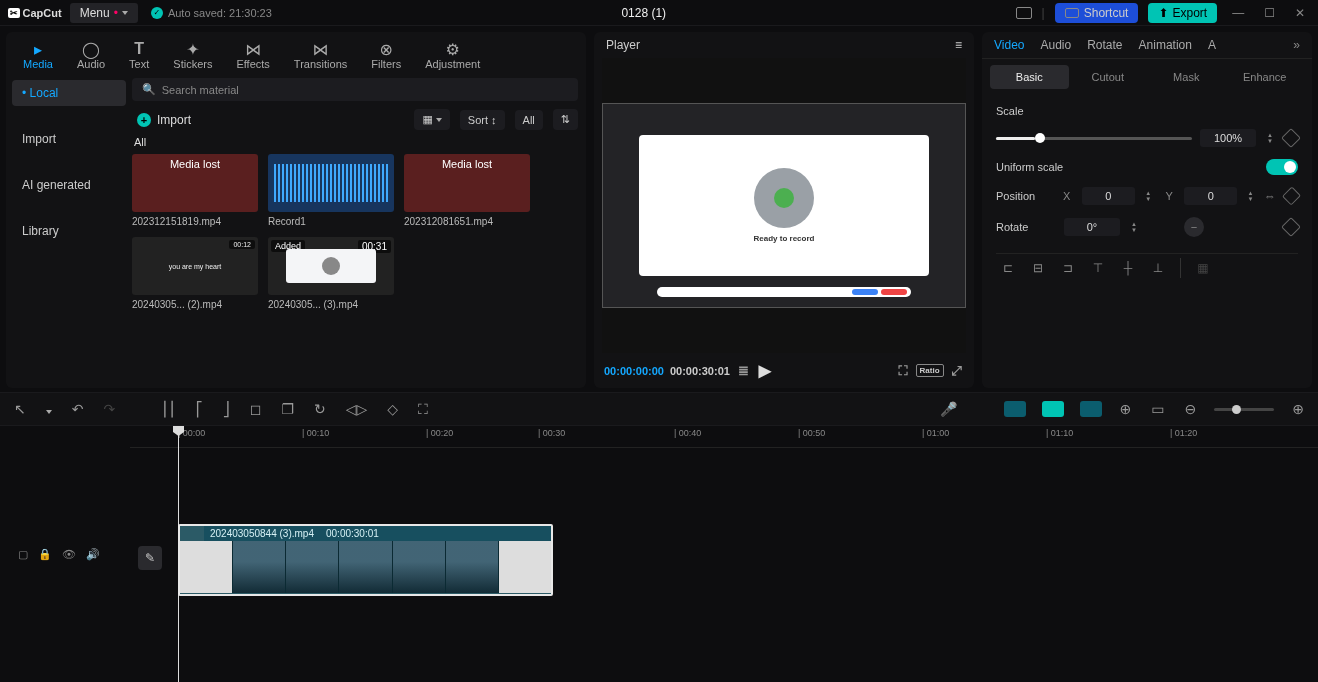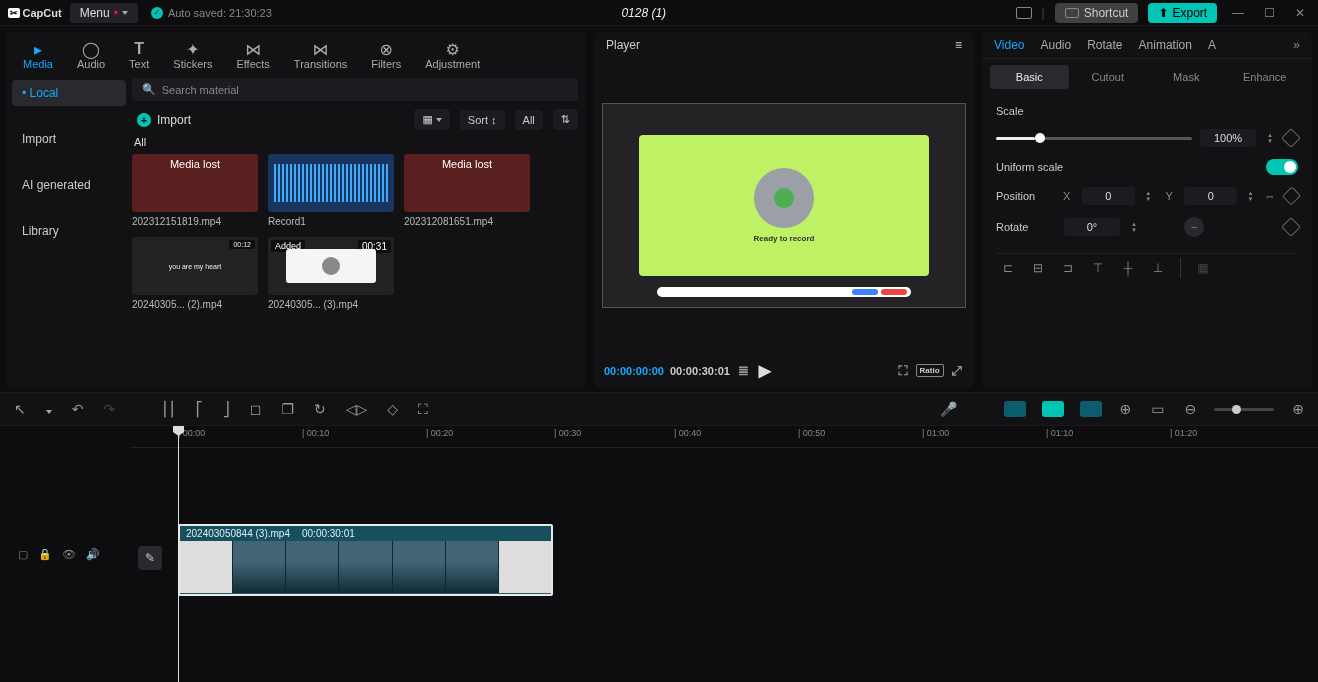--- a/index.html
+++ b/index.html
@@ -5,24 +5,24 @@
 * { margin: 0; padding: 0; box-sizing: border-box; font-family: -apple-system, BlinkMacSystemFont, "Segoe UI", Arial, sans-serif; }
 body { background: #0d0d0f; color: #ccc; font-size: 12px; width: 1318px; height: 682px; overflow: hidden; display: flex; flex-direction: column; }
 
 
 .titlebar { height: 26px; background: #0d0d0f; display: flex; align-items: center; padding: 0 8px; gap: 8px; border-bottom: 1px solid #1a1a1d; }
 .logo { font-weight: bold; font-size: 11px; color: #ddd; display:flex; align-items:center; gap:3px;}
 .menu-btn { background: #232327; color: #ddd; padding: 3px 10px; border-radius: 3px; font-size: 12px; display:flex; align-items:center; gap:4px;}
 .chev-d { width:0;height:0;border-left:3px solid transparent;border-right:3px solid transparent;border-top:4px solid #aaa; display:inline-block;}
 .autosave { display: flex; align-items:center; gap:5px; color:#888; font-size:11px; margin-left:5px;}
 .autosave .chk { width:12px;height:12px;border-radius:50%;background:#00c4b4;display:flex;align-items:center;justify-content:center;color:#000;font-size:8px;}
-.proj-title { flex:1; text-align:center; color:#eee; font-size:12px;font-style:italic; }
+.proj-title { flex:1; text-align:center; color:#eee; font-size:12px; }
 .title-right { display:flex; align-items:center; gap:10px; }
 .sq-ico {width:16px;height:12px;border:1px solid #888;border-radius:2px;}
-.shortcut-btn { background:#404040; color:#ccc; padding:3px 10px; border-radius:4px; display:flex;align-items:center;gap:5px;font-size:12px;}
+.shortcut-btn { background:#1d4ed8; color:#ccc; padding:3px 10px; border-radius:4px; display:flex;align-items:center;gap:5px;font-size:12px;}
 .export-btn { background:#00c4b4; color:#000; padding:3px 10px; border-radius:4px; font-weight:500;display:flex;align-items:center;gap:4px;font-size:12px;}
 .win-ctl { color:#888; font-size:12px; padding:0 5px;}
 
 
 .main { flex:1; display:flex; gap:8px; padding:6px 6px 0 6px; min-height:0; }
 .panel { background:#121214; border-radius:6px; display:flex; flex-direction:column; }
 
 
 .media-panel { width:580px; }
 .media-tabs { display:flex; gap:18px; padding:6px 14px 2px 14px; align-items:flex-end;}
@@ -52,21 +52,21 @@
 .dur{position:absolute;top:3px;right:3px;background:rgba(0,0,0,.6);padding:1px 4px;font-size:10px;border-radius:2px;color:#fff;}
 .heart-thumb{background:#1a1a1a;display:flex;align-items:center;justify-content:center;}
 .heart-thumb span{font-size:7px;color:#eee;}
 .rec-thumb{background:#fff;}
 
 
 .player-panel { flex:1; min-width:360px;}
 .p-head { display:flex;justify-content:space-between;align-items:center;padding:6px 12px;color:#ccc;font-size:12px;}
 .p-vp { flex:1; background:#111; display:flex;align-items:center;justify-content:center;margin:0 8px;position:relative;}
 .vp-content{width:100%;aspect-ratio:16/9;background:#232326;position:relative;display:flex;align-items:center;justify-content:center;border:1px solid #555;}
-.vp-window{width:80%;height:70%;background:#bef264;border-radius:4px;display:flex;align-items:center;justify-content:center;flex-direction:column;gap:6px;}
+.vp-window{width:80%;height:70%;background:#ffffff;border-radius:4px;display:flex;align-items:center;justify-content:center;flex-direction:column;gap:6px;}
 .vp-circle{width:60px;height:60px;border-radius:50%;background:#9aa0a6;display:flex;align-items:center;justify-content:center;}
 .vp-circle2{width:20px;height:20px;border-radius:50%;background:#4caf50;}
 .p-foot { display:flex;align-items:center;gap:6px;padding:6px 10px;font-weight:bold;}
 .p-foot .tc1{color:#14a8ff;font-size:11px;}
 .p-foot .tc2{color:#ccc;font-size:11px;}
 .spacer{flex:1;}
 .p-i{color:#999;font-size:13px;padding:2px;}
 .ratio-box{border:1px solid #888;font-size:8px;padding:1px 3px;border-radius:2px;color:#ccc;}
 
 
@@ -107,21 +107,21 @@
 
 
 .timeline{flex:0 0 auto;height:256px;background:#0d0d0f;display:flex;}
 .tl-gut{width:130px;display:flex;flex-direction:column;justify-content:center;padding-left:18px;gap:12px;}
 .tl-track-area{flex:1;position:relative;overflow:hidden;}
 .ruler{height:22px;position:relative;border-bottom:1px solid #222;}
 .tick{position:absolute;top:2px;font-size:9px;color:#888;}
 .playhead{position:absolute;top:0;bottom:0;left:48px;width:1px;background:#ddd;}
 .playhead::before{content:"";position:absolute;top:0;left:-5px;width:11px;height:10px;background:#ddd;clip-path:polygon(0 0,100% 0,100% 60%,50% 100%,0 60%);}
 .clip{position:absolute;top:98px;left:48px;width:375px;height:72px;background:#2b5a66;border:2px solid #e8e8e8;border-radius:2px;overflow:hidden;}
-.clip-h{background:#174f5f;color:#d5f0f4;font-size:10px;padding:2px 6px;display:flex;gap:12px;}
+.clip-h{background:#174f5f;color:#d5f0f4;font-size:10px;padding:2px 6px;display:flex;gap:12px;margin-left:24px;}
 .clip-b{display:flex;height:calc(100% - 16px);}
 .clip-b div{flex:1;background:#1e3844;border-right:1px solid #0b2a33;background-image:linear-gradient(180deg, rgba(90,130,150,.6) 40%, rgba(15,40,50,.8));}
 .clip-b div:first-child{background:#ddd;}
 .clip-b div:last-child{background:#ddd;border:none;}
 .gut-icons{display:flex;gap:10px;color:#888;font-size:11px;}
 </style>
 </head>
 <body>
 
 <div class="titlebar">
@@ -406,21 +406,21 @@
       <span>🔒</span>
       <span>👁</span>
       <span>🔊</span>
     </div>
   </div>
   <div class="tl-track-area">
     <div class="ruler">
       <span class="tick" style="left:48px">| <span>00:00</span></span>
       <span class="tick" style="left:172px">| <span>00:10</span></span>
       <span class="tick" style="left:296px">| <span>00:20</span></span>
-      <span class="tick" style="left:424px">| <span>00:30</span></span>
+      <span class="tick" style="left:408px">| <span>00:30</span></span>
       <span class="tick" style="left:544px">| <span>00:40</span></span>
       <span class="tick" style="left:668px">| <span>00:50</span></span>
       <span class="tick" style="left:792px">| <span>01:00</span></span>
       <span class="tick" style="left:916px">| <span>01:10</span></span>
       <span class="tick" style="left:1040px">| <span>01:20</span></span>
     </div>
     <div class="playhead"></div>
     <div style="position:absolute;top:120px;left:8px;width:24px;height:24px;background:#2a2a2e;border-radius:4px;display:flex;align-items:center;justify-content:center;color:#ccc;">✎</div>
     <div class="clip">
       <div class="clip-h">

